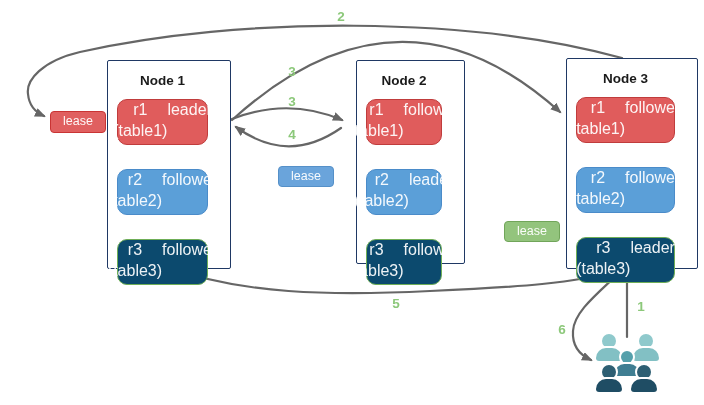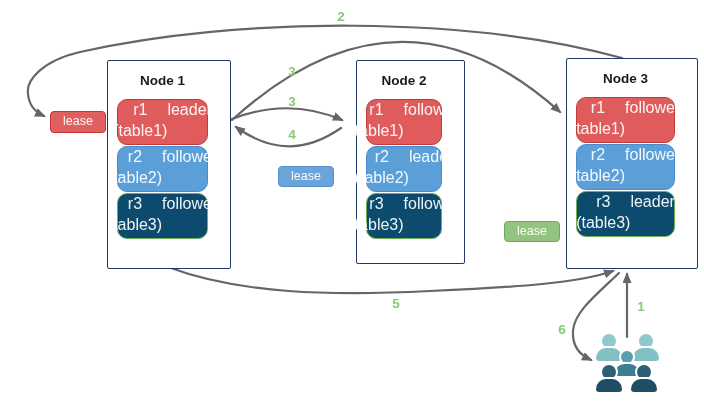--- a/index.html
+++ b/index.html
@@ -19,21 +19,21 @@
   .node3{left:566px;top:58px;width:132px;height:211px;}
   .node-title{
     height:21px;line-height:21px;text-align:center;font-weight:bold;
     font-size:13.5px;color:#1a1a1a;margin-bottom:8px;
   }
   .replica{
     height:46px;border-radius:10px;box-sizing:border-box;
     display:flex;justify-content:center;
     text-align:center;color:rgba(255,255,255,0.93);font-size:16px;line-height:1.3;
   }
-  .replica + .replica{margin-top:1px;text-align:center;}
+  .replica + .replica{margin-top:24px;text-align:center;}
   .replica.red{background:#e05c5c;border:1.5px solid #c03c3c;}
   .replica.blue{background:#5b9fd8;border:1.5px solid #4a8bc9;}
   .replica.green{background:#0c4a6e;border:1.5px solid #6fae57;}
 
   
   .lease{
     position:absolute;box-sizing:border-box;border-radius:4px;text-align:center;
     color:rgba(255,255,255,0.95);font-size:12.5px;
   }
   .lease-red{left:50px;top:111px;width:56px;height:22px;line-height:19px;

